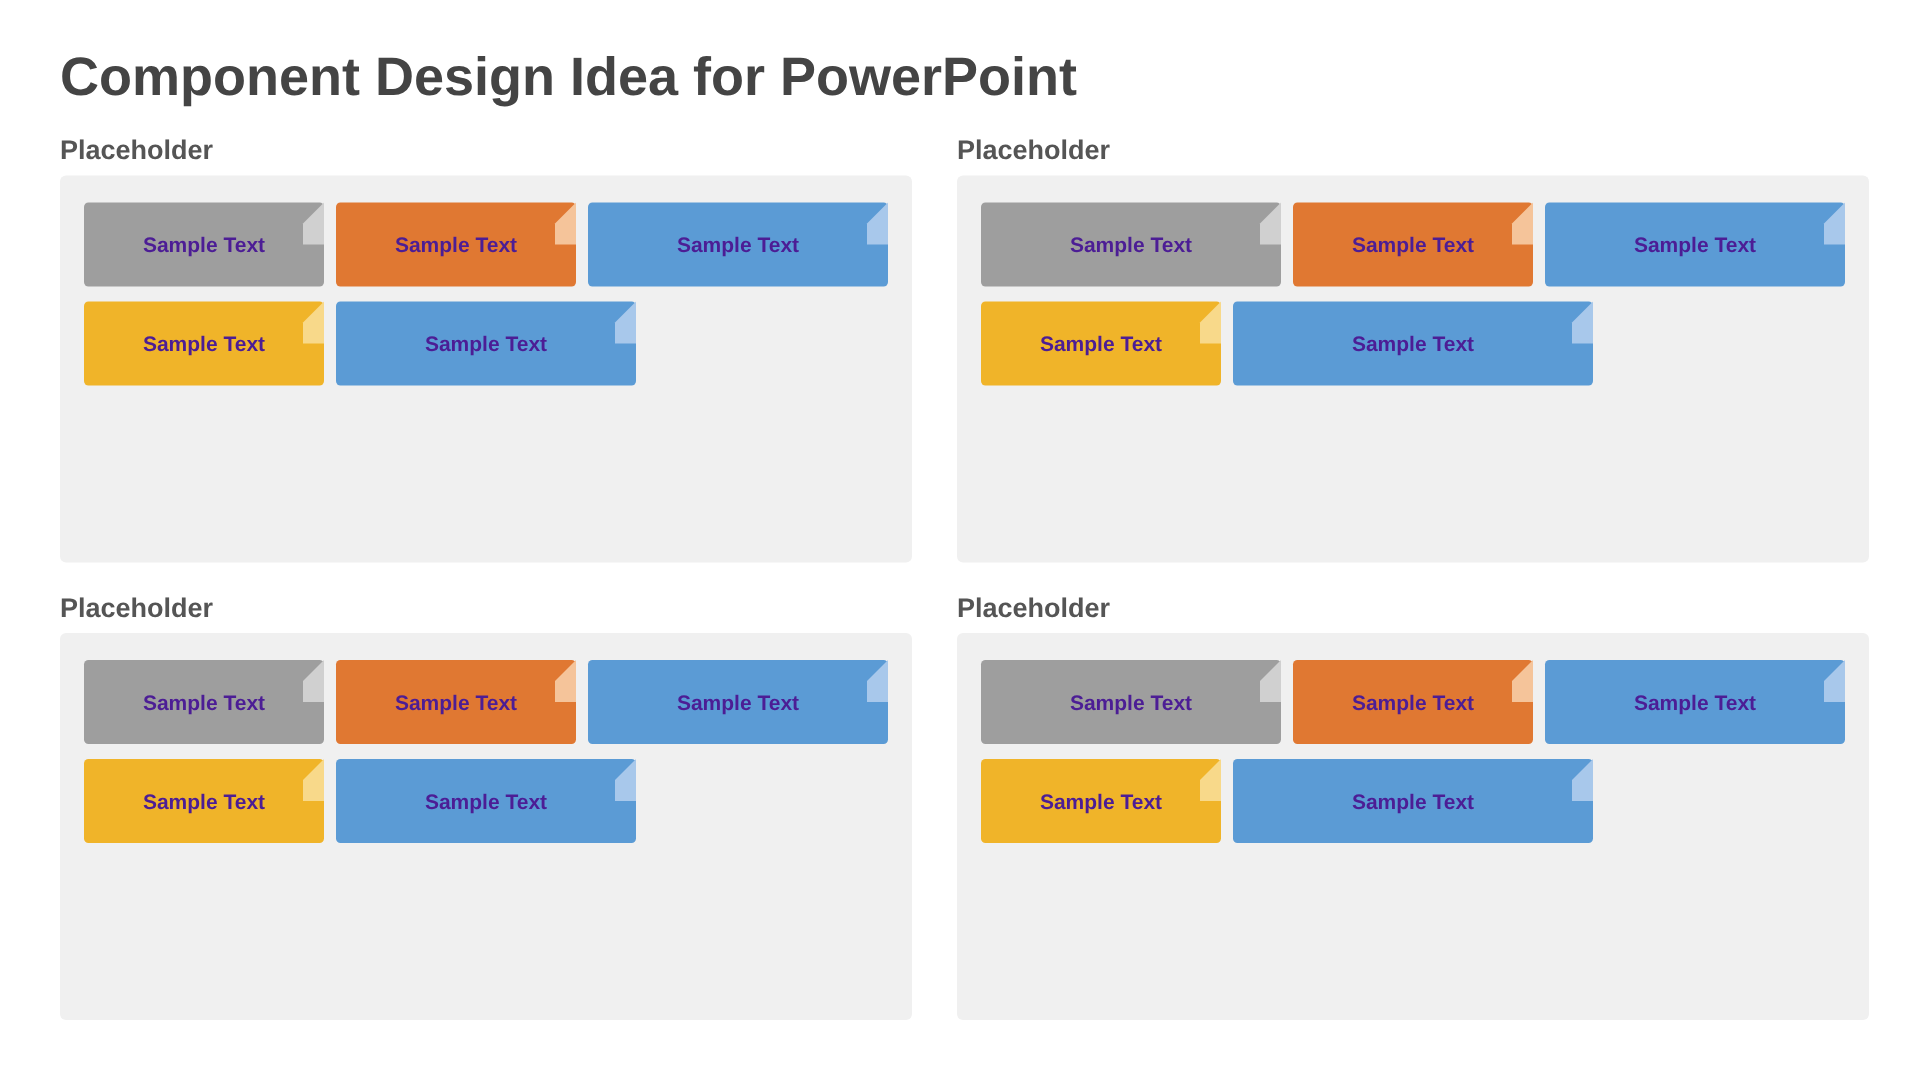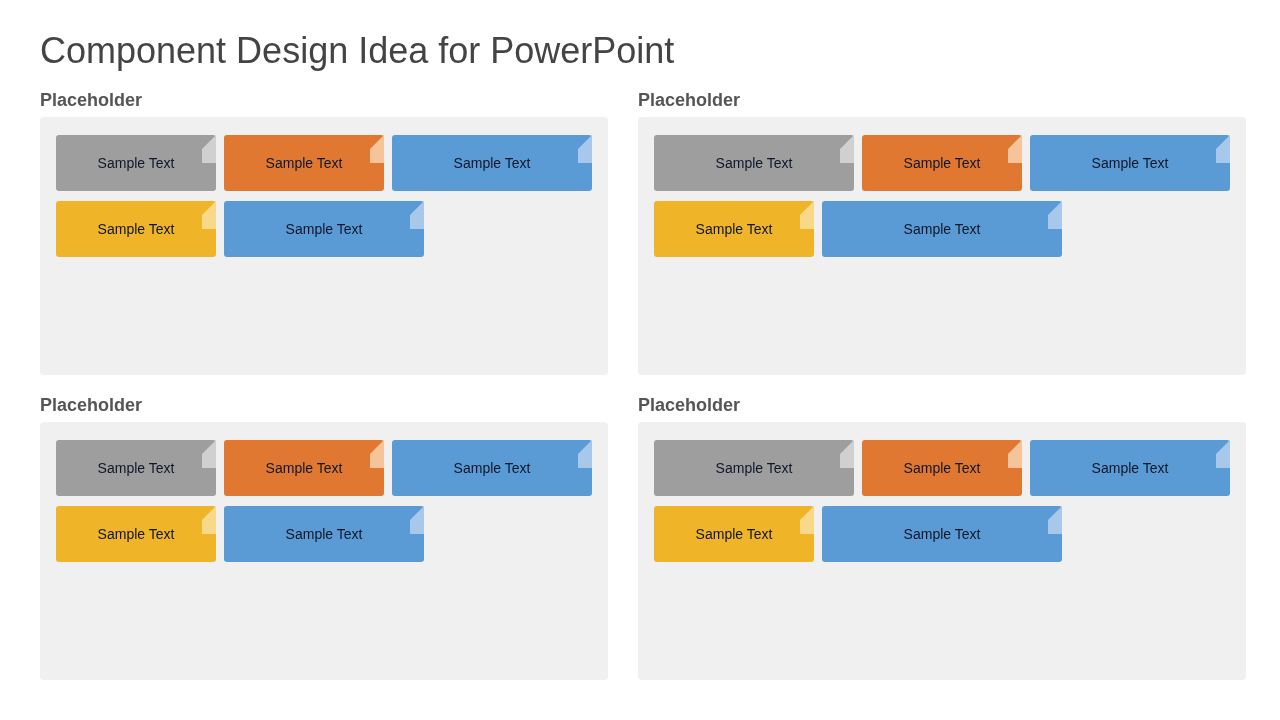--- a/index.html
+++ b/index.html
@@ -7,21 +7,21 @@
       background: #ffffff;
       font-family: 'Segoe UI', Arial, sans-serif;
       width: 1280px;
       height: 720px;
       overflow: hidden;
       padding: 30px 40px;
     }
 
     .page-title {
       font-size: 36px;
-      font-weight: 400;
+      font-weight: 700;
       color: #444444;
       margin-bottom: 18px;
     }
 
     .grid-2x2 {
       display: grid;
       grid-template-columns: 1fr 1fr;
       grid-template-rows: 1fr 1fr;
       gap: 20px 30px;
       height: calc(100% - 70px);
@@ -56,22 +56,22 @@
     }
 
     
     .card {
       position: relative;
       display: flex;
       align-items: center;
       justify-content: center;
       text-align: center;
       font-size: 14px;
-      font-weight: 400;
-      color: #0f172a;
+      font-weight: 700;
+      color: #4c1d95;
       border-radius: 3px;
       padding: 8px 10px;
       min-height: 56px;
     }
 
     
     .card::before {
       content: '';
       position: absolute;
       top: 0;

